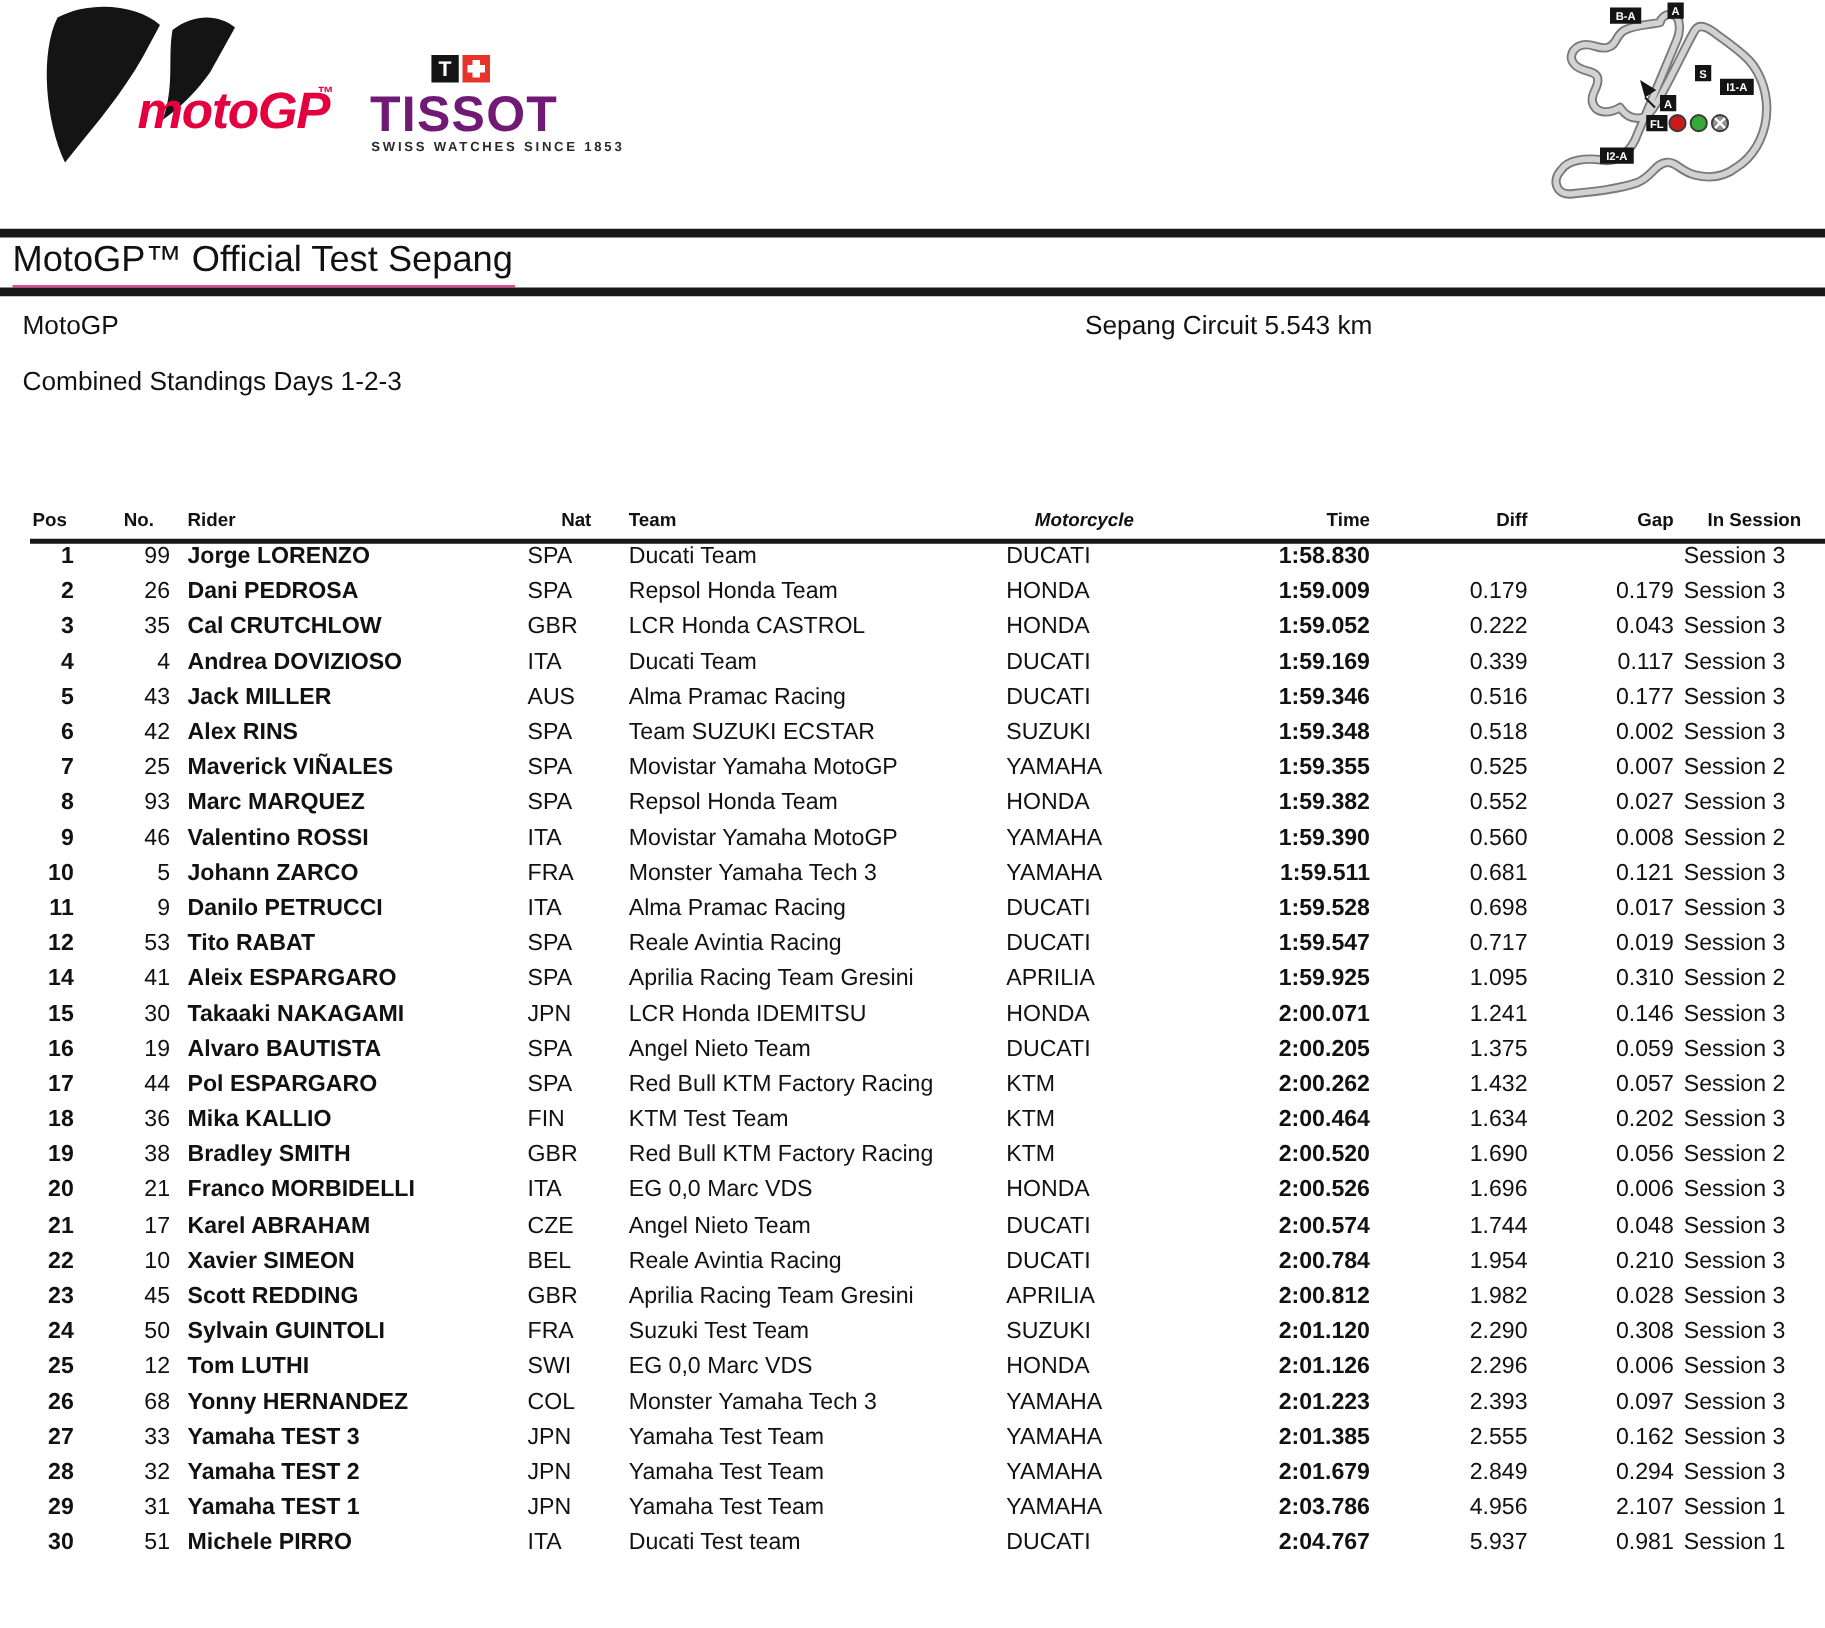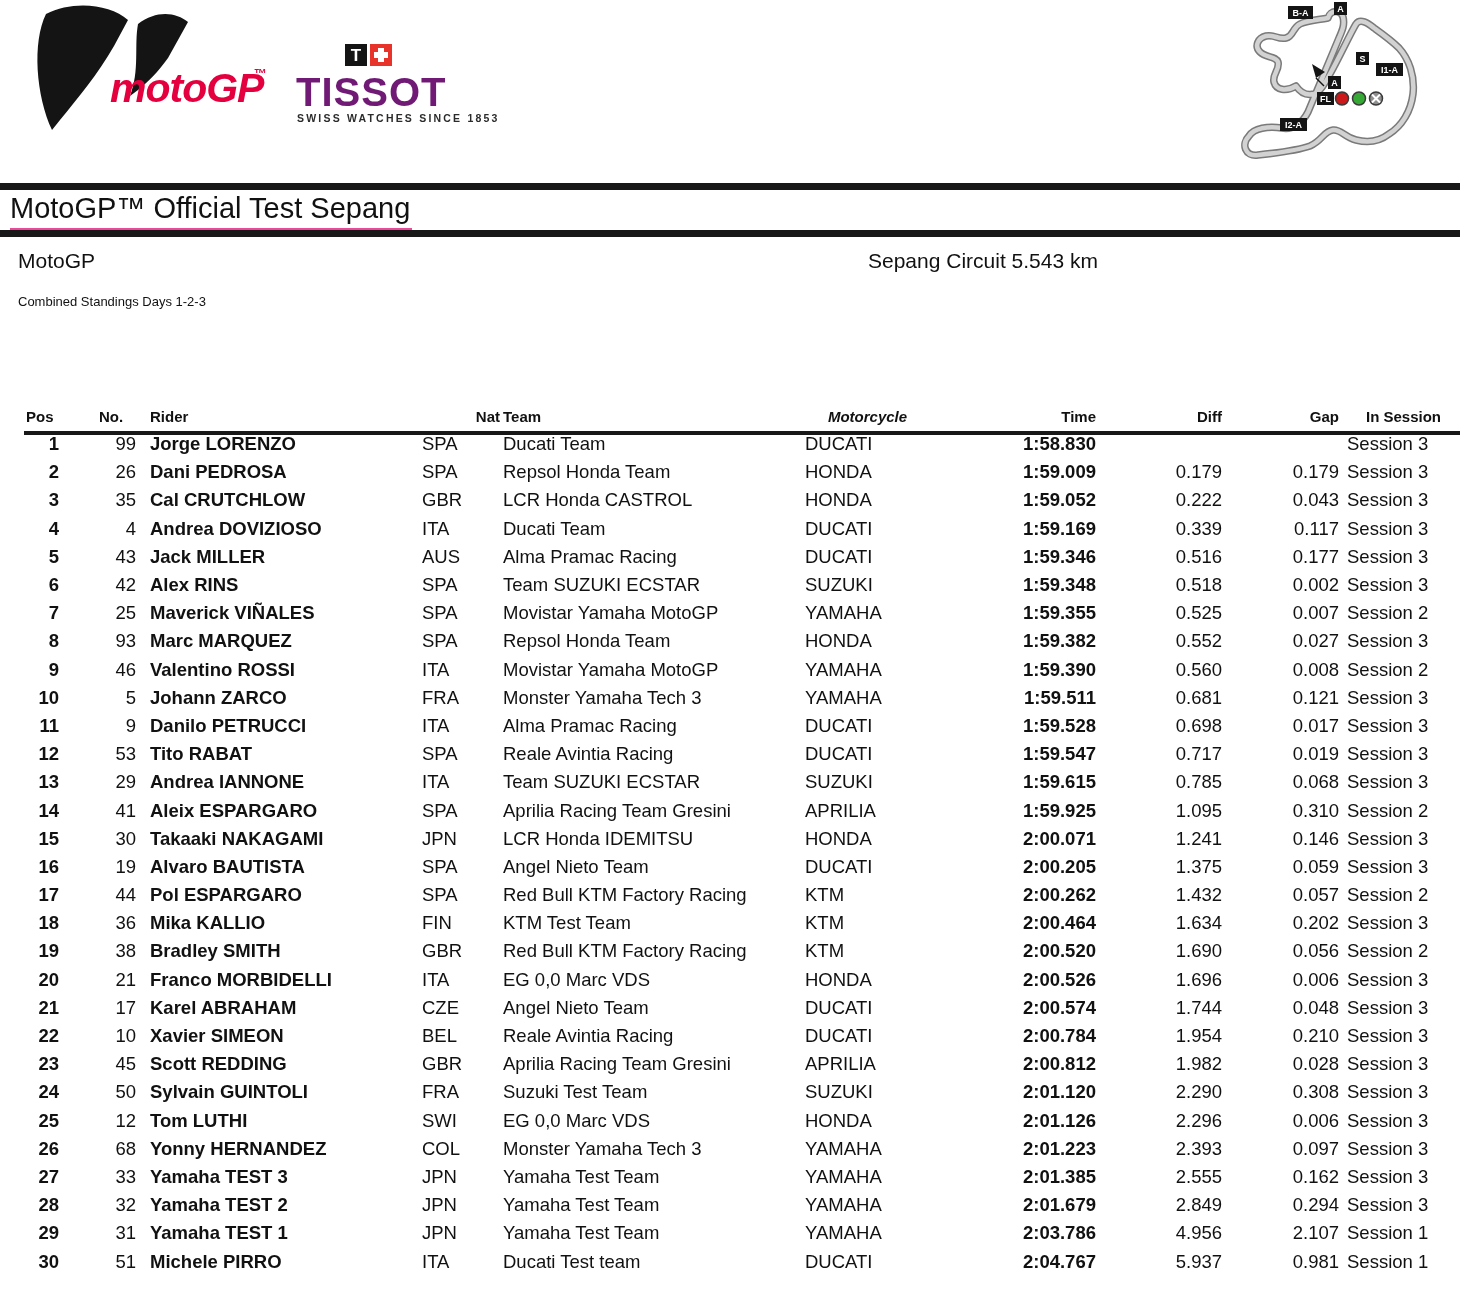--- a/index.html
+++ b/index.html
@@ -19,39 +19,39 @@
   .track-map{position:absolute;left:1232px;top:0;width:228px;height:170px;}
 
   
   .bar{position:absolute;left:0;width:1460px;height:7px;background:#181818;}
   .bar-top{top:183px;} .bar-bottom{top:230px;}
   .page-title{position:absolute;left:10px;top:192px;width:402px;font-size:29px;
               white-space:nowrap;border-bottom:2px solid #ec4899;padding-bottom:3px;}
 
   .meta-category{position:absolute;left:18px;top:249px;font-size:21px;}
   .meta-circuit{position:absolute;left:868px;top:249px;font-size:21px;}
-  .meta-subtitle{position:absolute;left:18px;top:294px;font-size:13px;}
+  .meta-subtitle{position:absolute;left:18px;top:294px;font-size:21px;}
 
   
   table.standings{position:absolute;left:0;top:402px;width:1460px;
                   border-collapse:collapse;table-layout:fixed;}
   .standings th{font-size:15px;font-weight:bold;padding:0;height:28px;vertical-align:middle;}
   .standings td{font-size:18.5px;padding:0;height:28.2px;vertical-align:middle;
                 white-space:nowrap;overflow:hidden;}
   .head-rule{position:absolute;left:24px;top:431px;width:1436px;height:4px;background:#181818;}
 
   col.w-pos{width:75px;}  col.w-no{width:65px;}   col.w-rider{width:280px;}
   col.w-nat{width:80px;}  col.w-team{width:300px;}col.w-moto{width:130px;}
   col.w-time{width:170px;}col.w-diff{width:125px;}col.w-gap{width:117px;}
   col.w-sess{width:118px;}
 
   th.h-pos{text-align:left;padding-left:26px;}
   th.h-no{text-align:left;padding-left:24px;}
   th.h-rider{text-align:left;padding-left:10px;}
-  th.h-nat{text-align:right;padding-left:2px;}
+  th.h-nat{text-align:center;padding-left:2px;}
   th.h-team{text-align:left;padding-left:3px;}
   th.h-moto{text-align:center;padding-left:5px;font-style:italic;}
   th.h-time{text-align:right;padding-right:4px;}
   th.h-diff{text-align:right;padding-right:3px;}
   th.h-gap{text-align:right;padding-right:3px;}
   th.h-sess{text-align:center;padding-left:5px;}
 
   td.c-pos{text-align:right;padding-right:16px;font-weight:bold;}
   td.c-no{text-align:right;padding-right:4px;}
   td.c-rider{text-align:left;padding-left:10px;font-weight:bold;}
@@ -312,32 +312,20 @@
       <td class="c-rider">Tito RABAT</td>
       <td class="c-nat">SPA</td>
       <td class="c-team">Reale Avintia Racing</td>
       <td class="c-moto">DUCATI</td>
       <td class="c-time">1:59.547</td>
       <td class="c-diff">0.717</td>
       <td class="c-gap">0.019</td>
       <td class="c-sess">Session 3</td>
     </tr>
 
-    <tr>
-      <td class="c-pos">13</td>
-      <td class="c-no">29</td>
-      <td class="c-rider">Andrea IANNONE</td>
-      <td class="c-nat">ITA</td>
-      <td class="c-team">Team SUZUKI ECSTAR</td>
-      <td class="c-moto">SUZUKI</td>
-      <td class="c-time">1:59.615</td>
-      <td class="c-diff">0.785</td>
-      <td class="c-gap">0.068</td>
-      <td class="c-sess">Session 3</td>
-    </tr>
 
     <tr>
       <td class="c-pos">14</td>
       <td class="c-no">41</td>
       <td class="c-rider">Aleix ESPARGARO</td>
       <td class="c-nat">SPA</td>
       <td class="c-team">Aprilia Racing Team Gresini</td>
       <td class="c-moto">APRILIA</td>
       <td class="c-time">1:59.925</td>
       <td class="c-diff">1.095</td>

